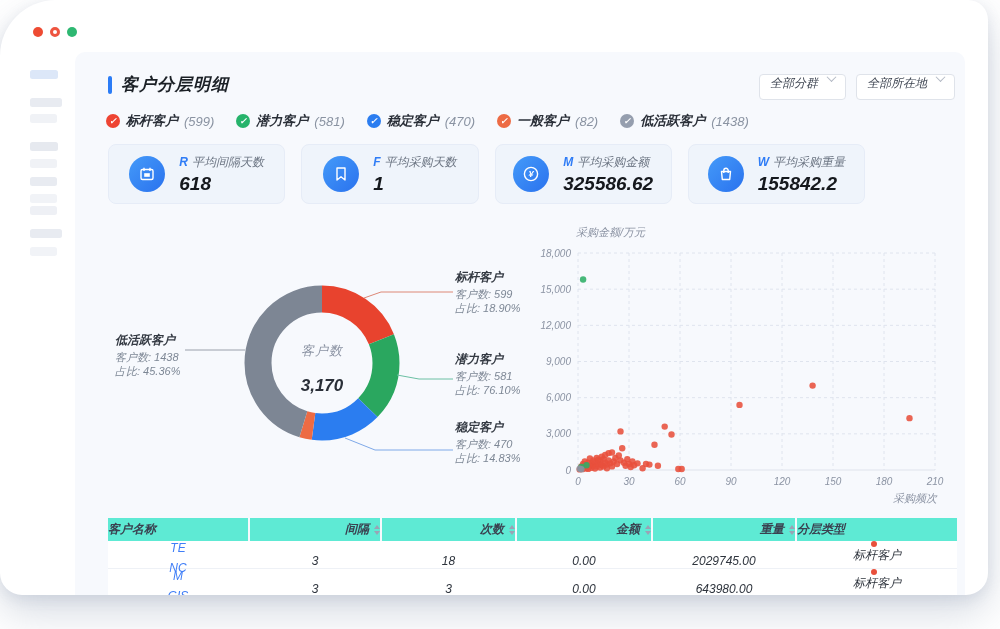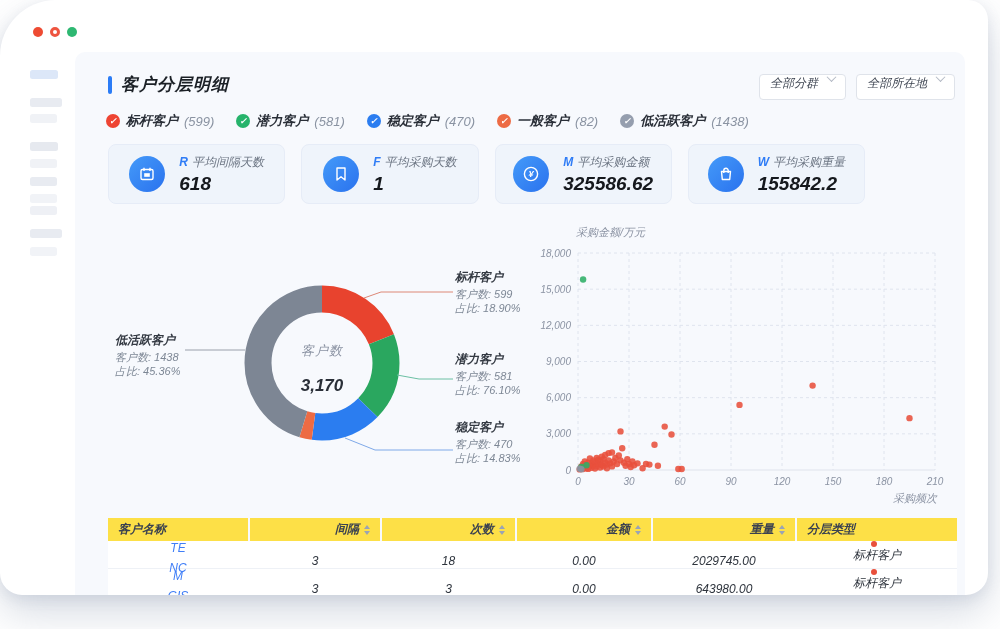--- a/index.html
+++ b/index.html
@@ -53,22 +53,22 @@
   .donut-center .cv { font-size:17px; font-weight:bold; color:#2a2f38; margin-top:16px; }
   .callout { position:absolute; width:120px; font-size:11px; color:#7d8795; line-height:14px; }
   .callout .cname { font-size:12px; font-weight:bold; color:#343a43; margin-bottom:3px; }
   .callout.c0 { left:380px; top:218px; }
   .callout.c1 { left:380px; top:300px; }
   .callout.c2 { left:380px; top:368px; }
   .callout.c3 { left:40px;  top:281px; }
   
   .table { position:absolute; left:33px; top:466px; width:849px; font-size:12px; }
   .tr-head, .tr { display:grid; grid-template-columns:140px 130px 133px 134px 142px 1fr; column-gap:2px; }
-  .tr-head .th { background:#fde047; color:#3a4150; font-weight:bold; height:23px;
-    display:flex; align-items:center; padding:0 10px; gap:5px; }
+  .tr-head .th { background:#5eead4; color:#3a4150; font-weight:bold; height:23px;
+    display:flex; align-items:center; padding:0 0; gap:5px; }
   .al-right { justify-content:flex-end; text-align:right; }
   .al-left  { justify-content:flex-start; text-align:left; }
   .sort { display:inline-flex; flex-direction:column; gap:2px; }
   .sort i { display:block; width:0; height:0; border-left:3.5px solid transparent; border-right:3.5px solid transparent; }
   .sort .up { border-bottom:4px solid #9aa3b5; }
   .sort .dn { border-top:4px solid #9aa3b5; }
   .tr { background:#fff; border-bottom:1px solid #eef1f6; }
   .td { height:27px; display:flex; align-items:center; padding:0 12px; color:#2e343d;flex-direction:column; }
   .name-cell { color:#3f7ef7; cursor:pointer; gap:3px; }
   .redacted { display:inline-block; height:9px; border-radius:2px; background:#b9c8e4; filter:blur(2.5px); opacity:.55; }

